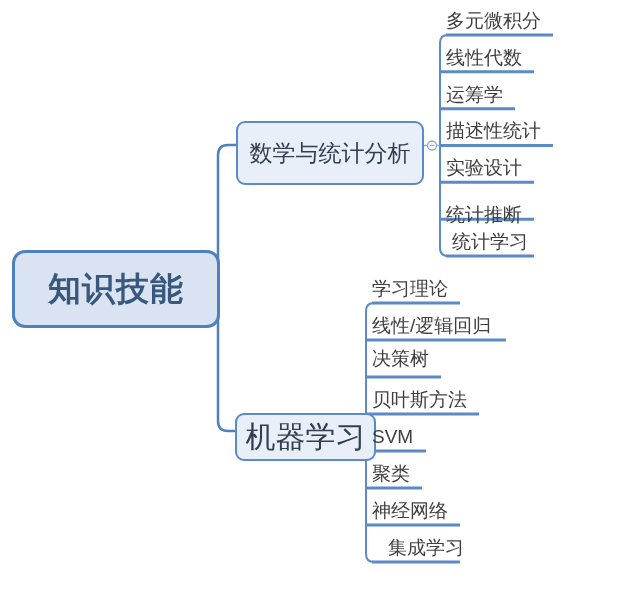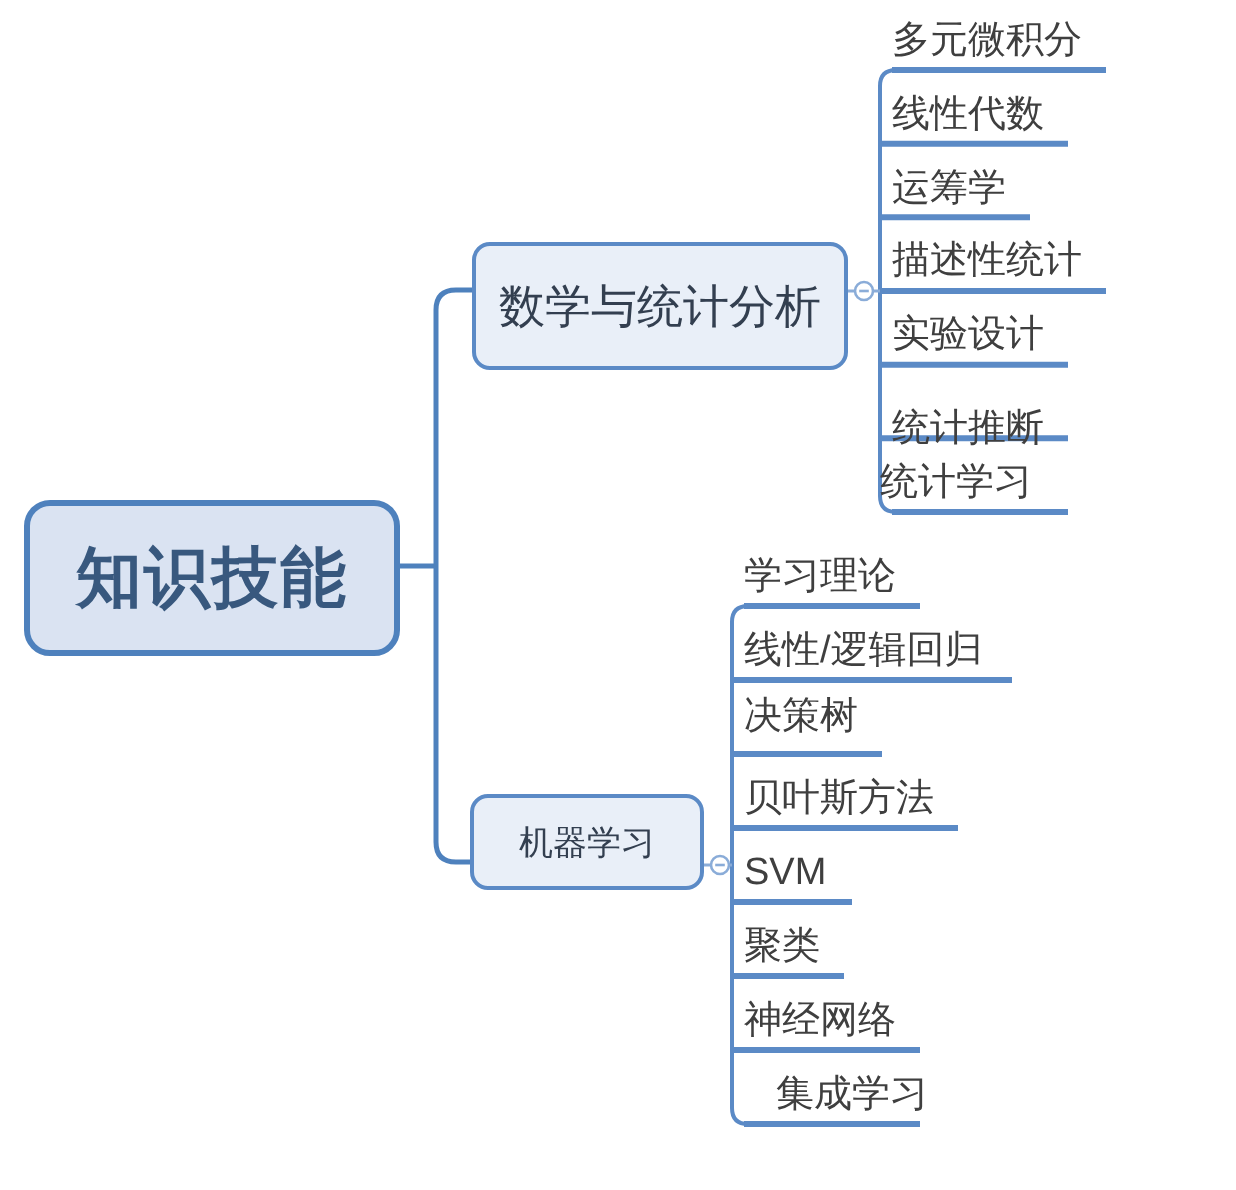--- a/index.html
+++ b/index.html
@@ -26,30 +26,30 @@
     position:absolute;
     display:flex;align-items:center;justify-content:center;
     box-sizing:border-box;
     white-space:nowrap;
     background:var(--branch-fill);
     border:2px solid var(--line);
     border-radius:9px;
     color:var(--branch-text);
   }
   .node.root{
-    left:12px;top:250px;width:188px;height:78px;
+    left:12px;top:250px;width:208px;height:78px;
     background:var(--root-fill);
     border:3.5px solid var(--accent);
     border-radius:13px;
     color:var(--root-text);
     font-size:33px;font-weight:bold;
     letter-spacing:1px;
   }
   .node.branch-0{left:236px;top:121px;width:188px;height:64px;font-size:23px;}
-  .node.branch-1{left:235px;top:397px;width:117px;height:48px;font-size:17px;}
+  .node.branch-1{left:235px;top:413px;width:141px;height:48px;font-size:30px;}
   .leaf{
     position:absolute;
     height:26px;line-height:26px;
     font-size:19px;
     color:var(--leaf-text);
     white-space:nowrap;
   }
 </style>
 </head>
 <body>
@@ -110,21 +110,21 @@
     <span>机器学习</span>
   </div>
 
   <div id="leaves">
       <div class="leaf" style="left: 446px; top: 8px;">多元微积分</div>
       <div class="leaf" style="left: 446px; top: 44.83px;">线性代数</div>
       <div class="leaf" style="left: 446px; top: 81.66px;">运筹学</div>
       <div class="leaf" style="left: 446px; top: 118.49px;">描述性统计</div>
       <div class="leaf" style="left: 446px; top: 155.32px;">实验设计</div>
       <div class="leaf" style="left: 446px; top: 192.15px; margin-top: 10px;">统计推断</div>
-      <div class="leaf" style="left: 440px; top: 228.98px;">统计学习</div>
+      <div class="leaf" style="left: 452px; top: 228.98px;">统计学习</div>
       <div class="leaf" style="left: 372px; top: 276px;">学习理论</div>
       <div class="leaf" style="left: 372px; top: 313px;">线性/逻辑回归</div>
       <div class="leaf" style="left: 372px; top: 346px;">决策树</div>
       <div class="leaf" style="left: 372px; top: 387px;">贝叶斯方法</div>
       <div class="leaf" style="left: 372px; top: 424px;">SVM</div>
       <div class="leaf" style="left: 372px; top: 461px;">聚类</div>
       <div class="leaf" style="left: 372px; top: 498px; text-align: center;">神经网络</div>
       <div class="leaf" style="left: 372px; top: 535px; margin-left: 16px;">集成学习</div>
     </div>
 </div>

